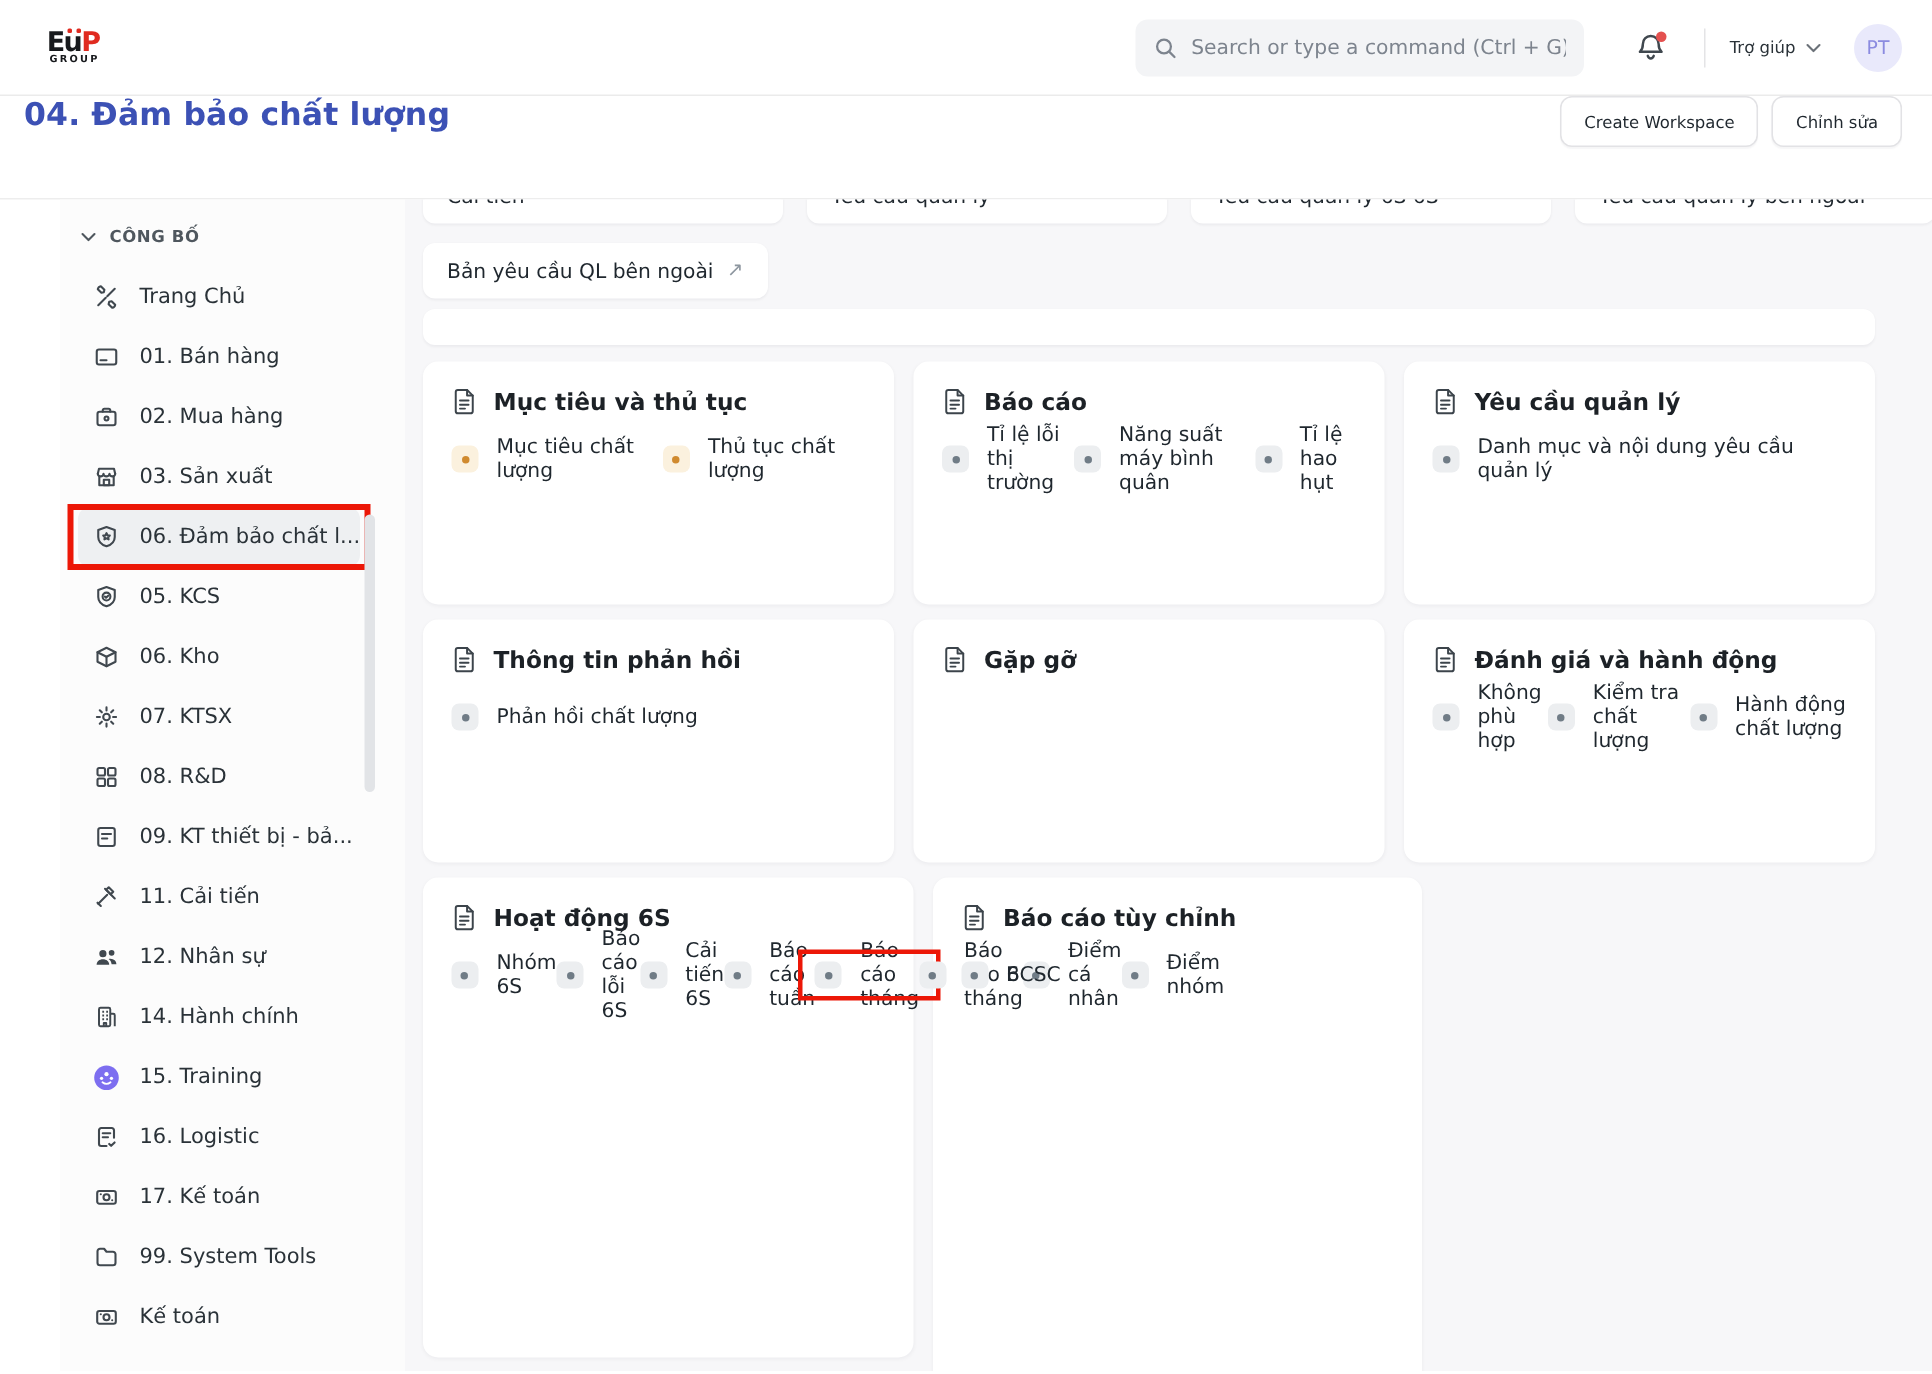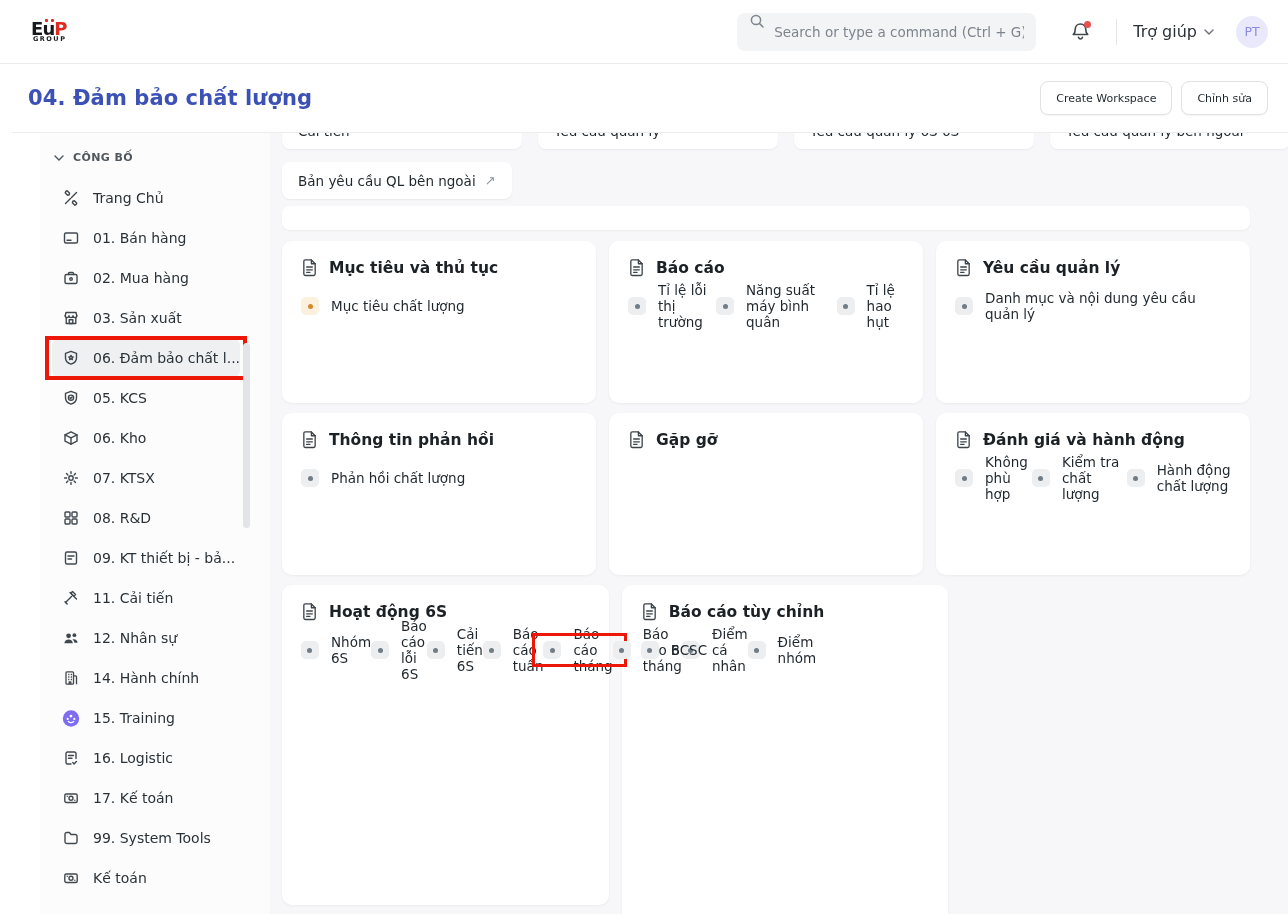--- a/index.html
+++ b/index.html
@@ -15,35 +15,35 @@
   .logo-text { font-size:18px; font-weight:800; letter-spacing:-1px; color:#17191c;text-align:right; }
   .lg-u { position:relative; }
   .lg-u::before, .lg-u::after { content:""; position:absolute; width:3px; height:3px;
       background:#e02b20; top:1px; border-radius:1px; }
   .lg-u::before { left:3px; } .lg-u::after { left:9px; }
   .lg-red { color:#e02b20; }
   .logo-sub { font-size:6.5px; font-weight:700; letter-spacing:1.5px; color:#17191c;
               margin:-2px 0 0 20px; }
   .nav-right { margin-left:auto; display:flex; align-items:center; }
   .search-box { width:299px; height:38px; background:#f3f4f6; border-radius:8px;
-      display:flex; padding:0 12px; gap:9px; }
+      display:flex; align-items:center; padding:0 12px; gap:9px; }
   .search-box input { border:none; outline:none; background:transparent; flex:1;
       font:inherit; font-size:13.5px; color:#4c545b; }
   .search-box input::placeholder { color:#7d848e; }
   .bell-wrap { margin-left:34px; position:relative; width:22px; height:22px; cursor:pointer; }
   .bell-dot { position:absolute; top:0px; right:1px; width:7px; height:7px;
       border-radius:50%; background:#e4514f; }
   .nav-divider { width:1px; height:26px; background:#e4e4e6; margin:0 16px 0 24px; }
-  .help { display:flex; align-items:center; gap:7px; font-size:16px; color:#2a3238; cursor:pointer; }
+  .help { display:flex; align-items:center; gap:7px; font-size:11px; color:#2a3238; cursor:pointer; }
   .avatar { width:32px; height:32px; border-radius:50%; background:#e9e9fb; color:#8b8be0;
       font-size:12.5px; font-weight:500; display:flex; align-items:center; justify-content:center;
       margin-left:22px; cursor:pointer; }
   
-  .page-header { height:69px; display:flex; align-items:center; padding:0 20px 0 16px;
-      border-bottom:1px solid #ededed; background:#fff;margin-left:12px; }
+  .page-header { height:69px; display:flex; padding:0 20px 0 16px;
+      border-bottom:1px solid #ededed; background:#fff; }
   .page-title { font-size:21px; font-weight:700; color:#3c51b5; letter-spacing:.1px; }
   .header-actions { margin-left:auto; display:flex; gap:9px; }
   .btn { background:#fff; border:1px solid #e2e2e5; border-radius:8px; height:34px;
       padding:0 15px; font:inherit; font-size:11px; color:#1f272e; cursor:pointer;
       box-shadow:0 1px 1px rgba(16,24,40,.04); }
   
   .content { display:flex; height:781px;margin-left:40px; }
   .sidebar { width:230px; flex-shrink:0; background:#fcfcfc; padding-top:14px; position:relative; }
   .sb-section { display:flex; align-items:center; gap:9px; padding:4px 12px 14px 14px;
       font-size:11px; font-weight:600; letter-spacing:.4px; color:#4f575e; cursor:pointer; }
@@ -372,20 +372,24 @@
                 <line x1="6" y1="15.2" x2="9.5" y2="15.2"></line>
               </svg>
             </span>
             <span>Mục tiêu và thủ tục</span>
           </div>
         <div class="card-items">
           <div class="item">
               <span class="bullet orange"></span>
               <span class="item-label">Mục tiêu chất lượng</span>
             </div>
+          <div class="item">
+              <span class="bullet orange"></span>
+              <span class="item-label">Thủ tục chất lượng</span>
+            </div>
         </div>
       </div>
       <div class="card h1">
         <div class="card-title">
             <span>
               <svg width="17" height="19" viewBox="0 0 18 20" fill="none" stroke="#3c444b" stroke-width="1.4" stroke-linecap="round" stroke-linejoin="round">
                 <path d="M4.5 2h6.5L15 6V17a1.5 1.5 0 0 1-1.5 1.5h-9A1.5 1.5 0 0 1 3 17V3.5A1.5 1.5 0 0 1 4.5 2z"></path>
                 <path d="M11 2v4h4"></path>
                 <line x1="6" y1="9.5" x2="12" y2="9.5"></line>
                 <line x1="6" y1="12.5" x2="12" y2="12.5"></line>

